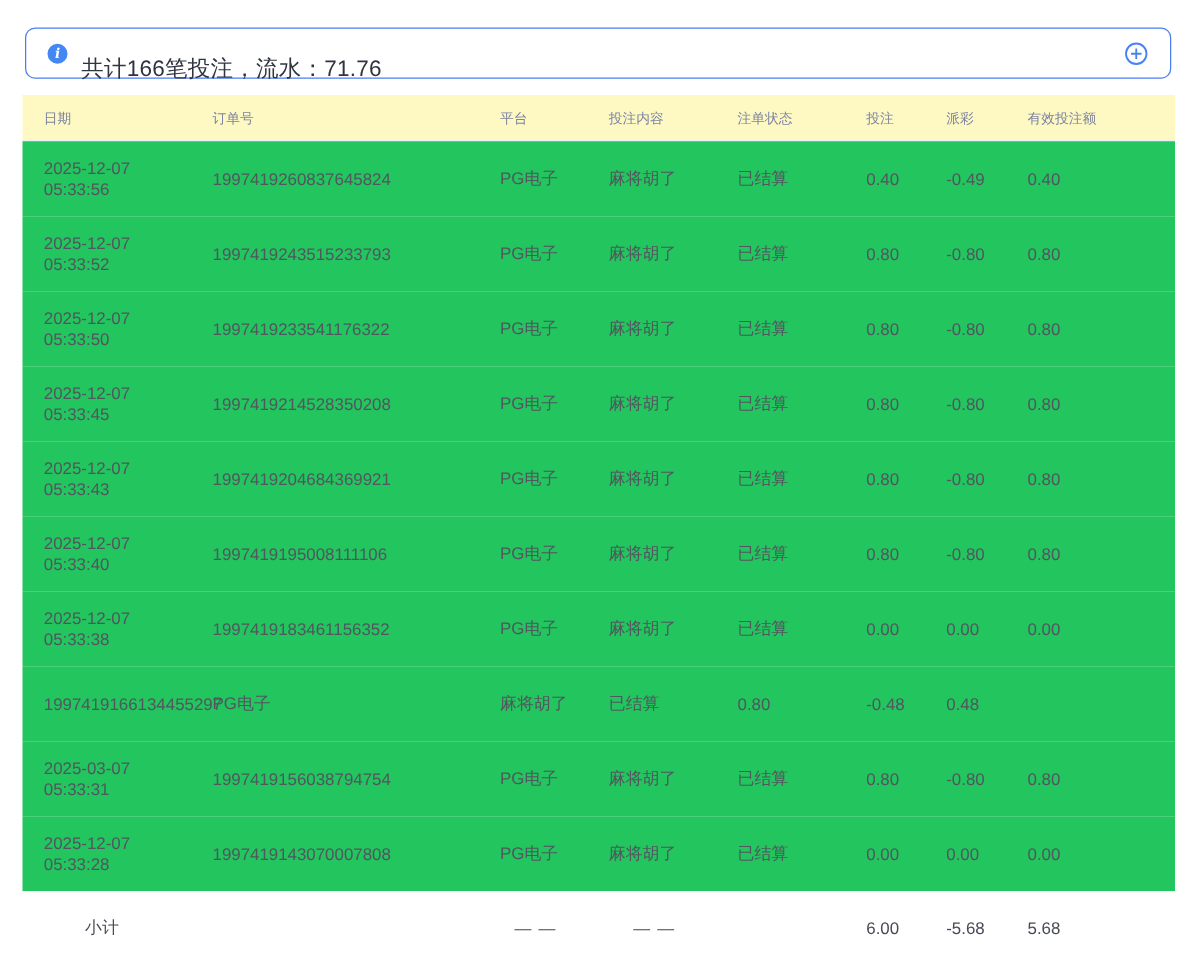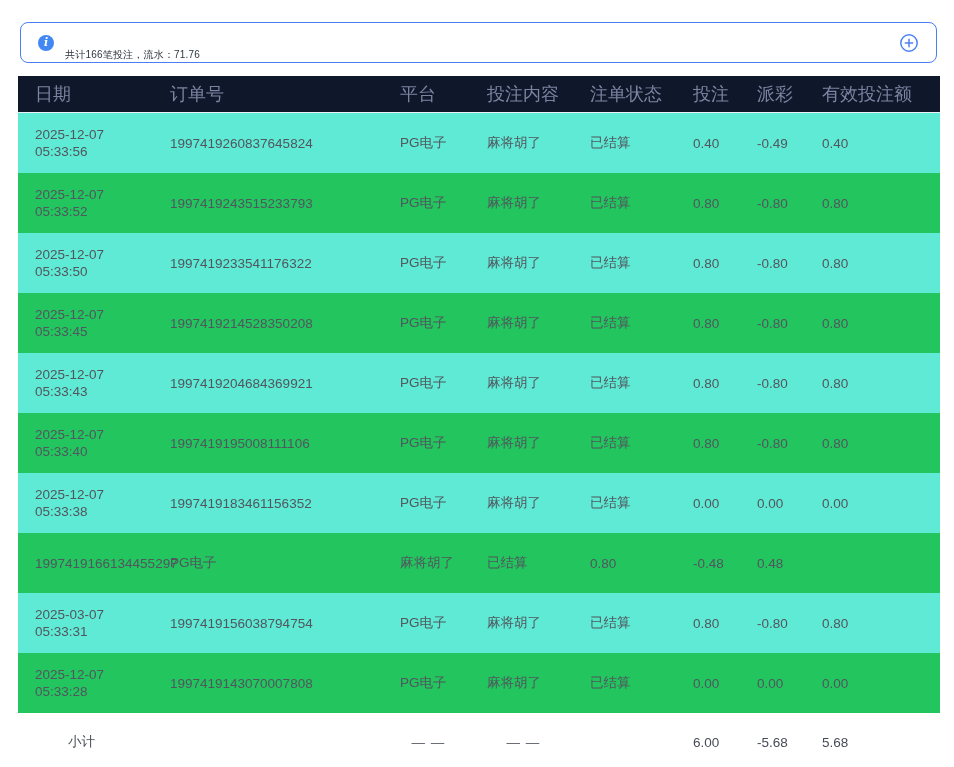--- a/index.html
+++ b/index.html
@@ -11,36 +11,36 @@
     position:absolute; left:20px; top:22px; width:917px; height:41px;
     border:1.5px solid #4b7ef2; border-radius:8px; background:#ffffff;
     display:flex; align-items:center; padding:0 17px;
   }
   .info-icon{
     width:16px; height:16px; border-radius:50%; background:#4387f2;
     color:#ffffff; font-size:11px; line-height:16px; text-align:center;
     font-family:"DejaVu Serif",serif; font-style:italic; font-weight:bold;
     flex:0 0 16px; margin-right:11px;
   }
-  .banner-text{ font-size:10px; color:#2f3440; letter-spacing:.2px;margin-top:24px; }
+  .banner-text{ font-size:18px; color:#2f3440; letter-spacing:.2px;margin-top:24px; }
   .plus-btn{ margin-left:auto; width:20px; height:20px; cursor:pointer;
     display:flex; align-items:center; justify-content:center; background:none; border:none; }
 
   
   .table{ position:absolute; left:18px; top:76px; width:922px; }
   .grid-row{
     display:grid;
     grid-template-columns:135px 230px 87px 103px 103px 64px 65px 1fr;
     align-items:center; padding-left:17px;
   }
   .thead{
-    height:37px; background:#0f172a; border-bottom:1px solid #ebeef5;
-    color:#7d83a1; font-size:18px;
+    height:37px; background:#fef9c3; border-bottom:1px solid #ebeef5;
+    color:#7d83a1; font-size:11px;
   }
-  .tr{ height:60px; font-size:13.5px; color:#52565f; background:#5eead4; }
+  .tr{ height:60px; font-size:13.5px; color:#52565f; background:#22c55e; }
   .tr.alt{ background:#22c55e; }
   .cell-date{ max-width:100px; line-height:17px; }
   .tfoot{
     height:58px; font-size:13.5px; color:#474b55; background:#ffffff;
   }
   .tfoot .c-label{ text-align:center; padding-right:42px; }
   .tfoot .c-dash{ text-align:center; color:#565a63; letter-spacing:1px; padding-right:30px; }
 </style>
 </head>
 <body>

